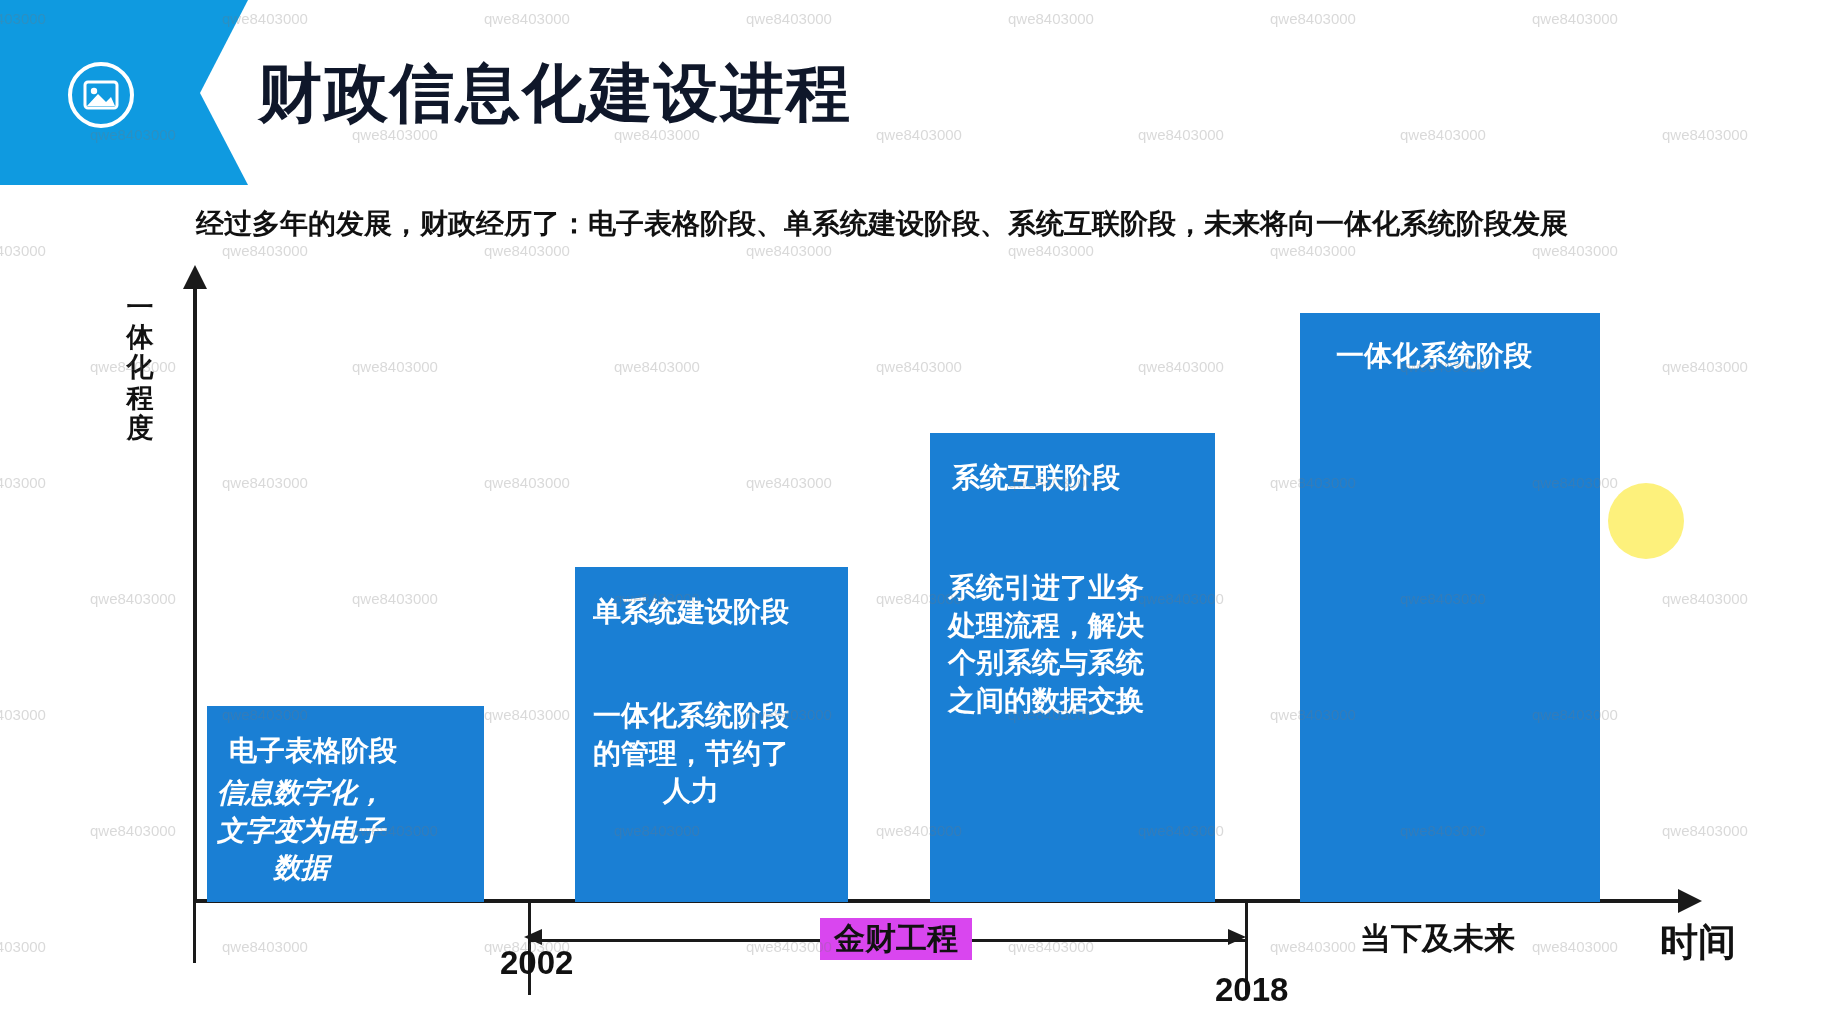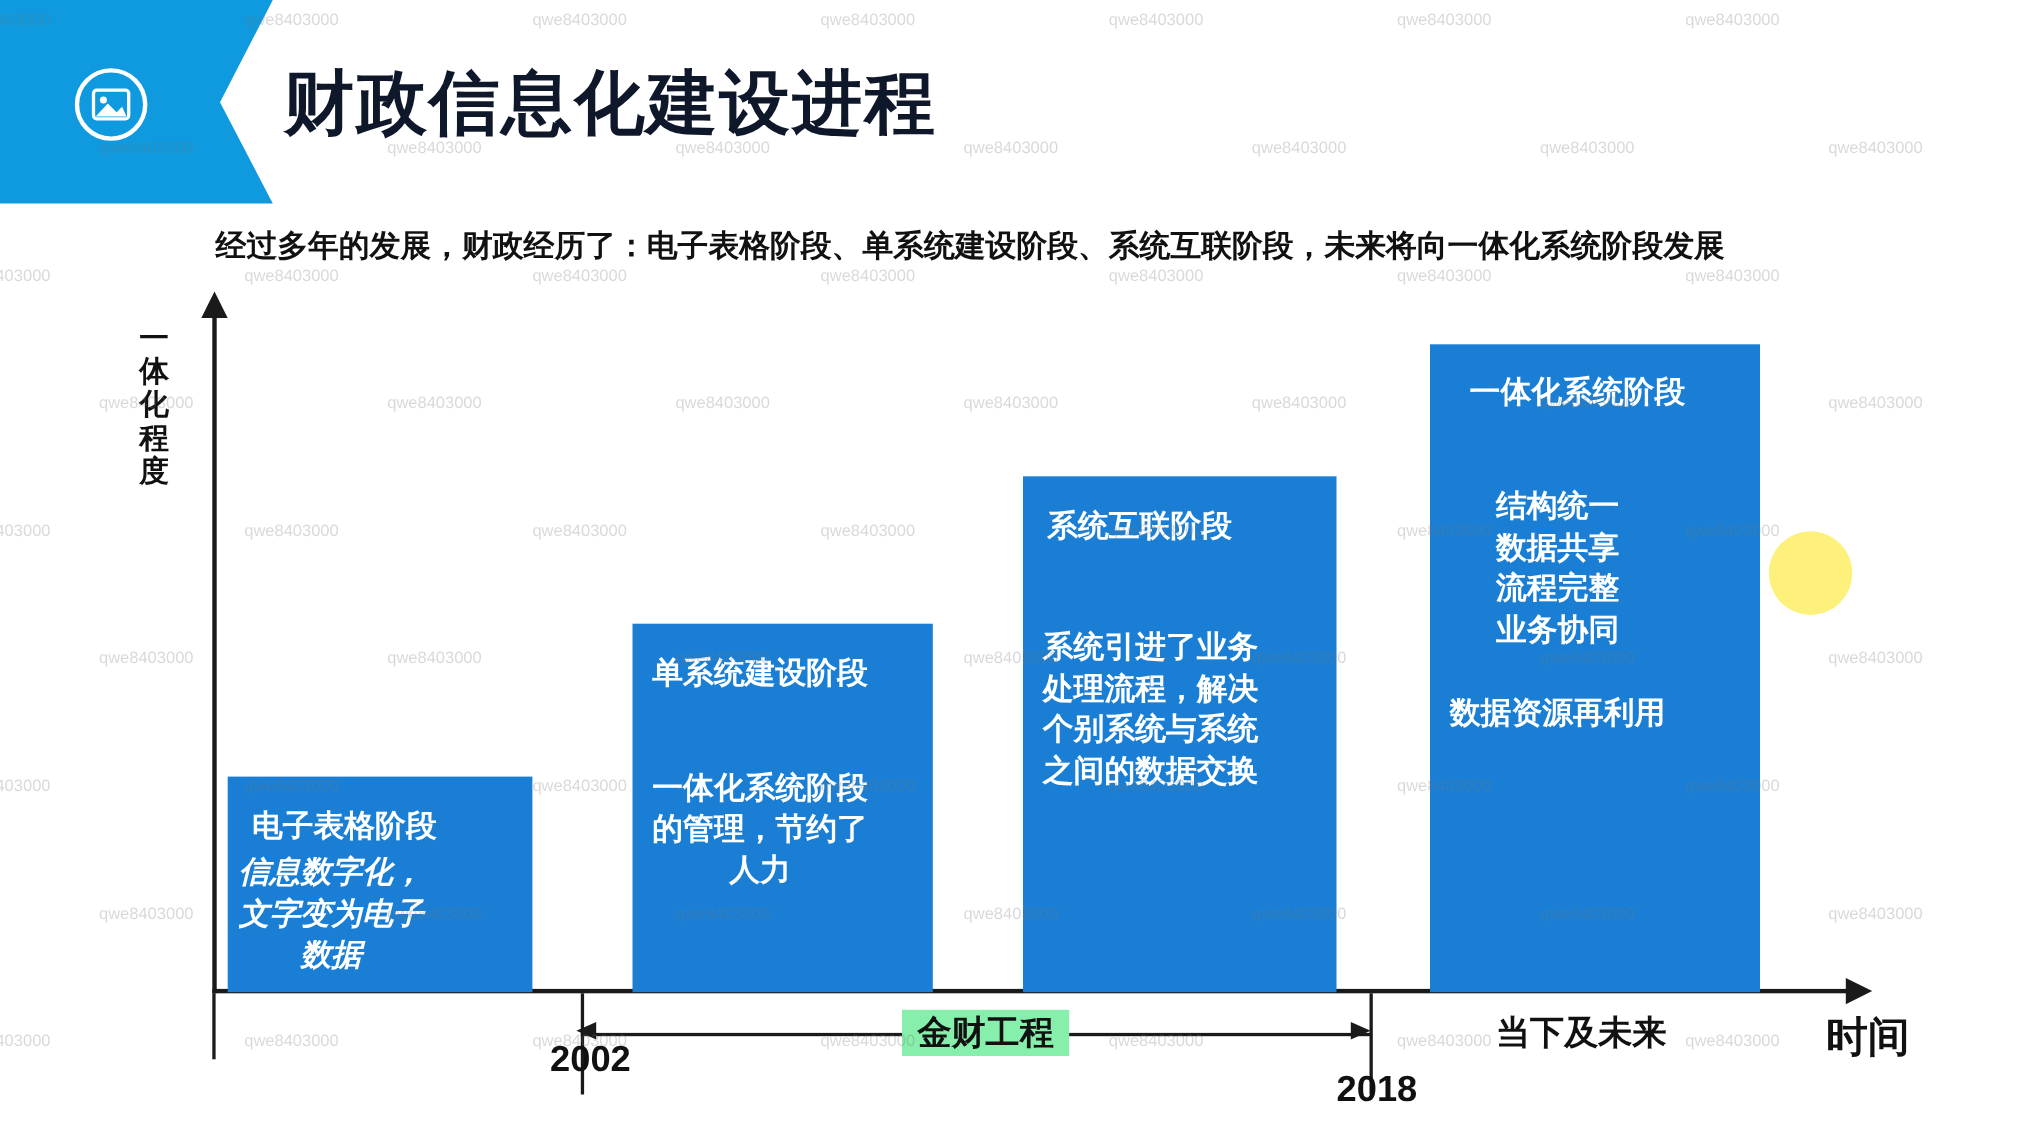--- a/index.html
+++ b/index.html
@@ -180,21 +180,21 @@
     left: 1228px; top: 929px;
     width: 0; height: 0;
     border-top: 8px solid transparent;
     border-bottom: 8px solid transparent;
     border-left: 18px solid #1a1a1a;
   }
   #span-label {
     position: absolute;
     left: 820px; top: 918px;
     padding: 0 14px;
-    background: #86efac;
+    background: #d946ef;
     font-size: 31px;
     font-weight: bold;
     color: #111111;
     white-space: nowrap;
   }
   #future-label {
     position: absolute;
     left: 1360px; top: 918px;
     font-size: 31px;
     font-weight: bold;
@@ -251,26 +251,20 @@
 <div class="bar" id="bar-2">
   <div class="bar-body" style="left:22px; top:26px;">系统互联阶段</div>
   <div class="bar-body" style="left:18px; top:136px;">系统引进了业务
 处理流程，解决
 个别系统与系统
 之间的数据交换</div>
 </div>
 
 <div class="bar" id="bar-3">
   <div class="bar-body" style="left:36px; top:24px;">一体化系统阶段</div>
-  <div class="bar-body" style="left:18px; top:128px;">结构统一
-数据共享
-流程完整
-业务协同
-
-数据资源再利用</div>
 </div>
 
 <div class="tick" style="left:193px; top:903px; height:60px;"></div>
 <div class="tick" style="left:528px; top:903px; height:92px;"></div>
 <div class="tick" style="left:1245px; top:903px; height:92px;"></div>
 
 <div class="tick-label" style="left:160px; top:1017px;">90年代</div>
 <div class="tick-label" style="left:500px; top:944px;">2002</div>
 <div class="tick-label" style="left:1215px; top:971px;">2018</div>
 

